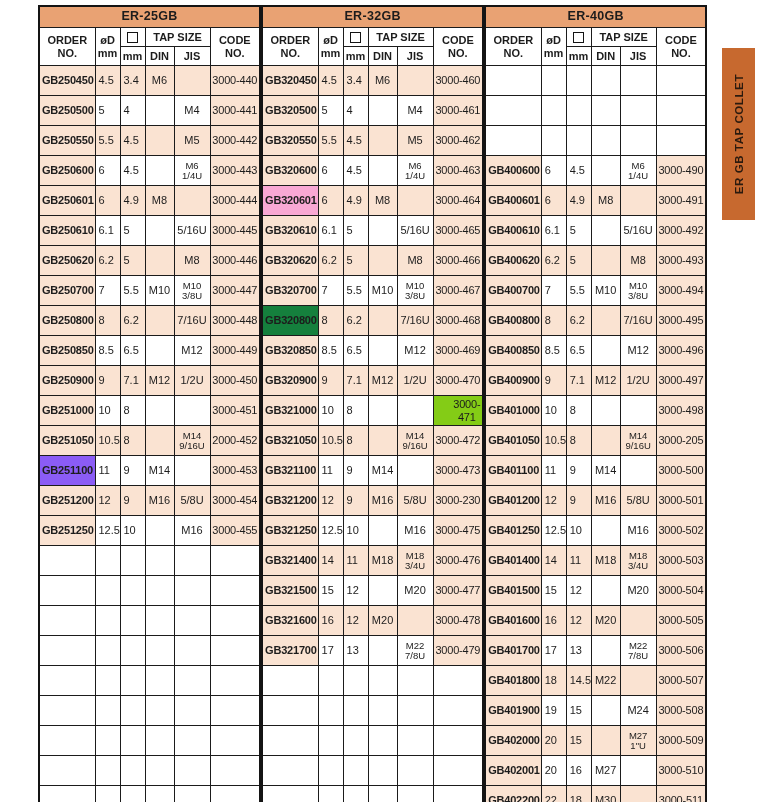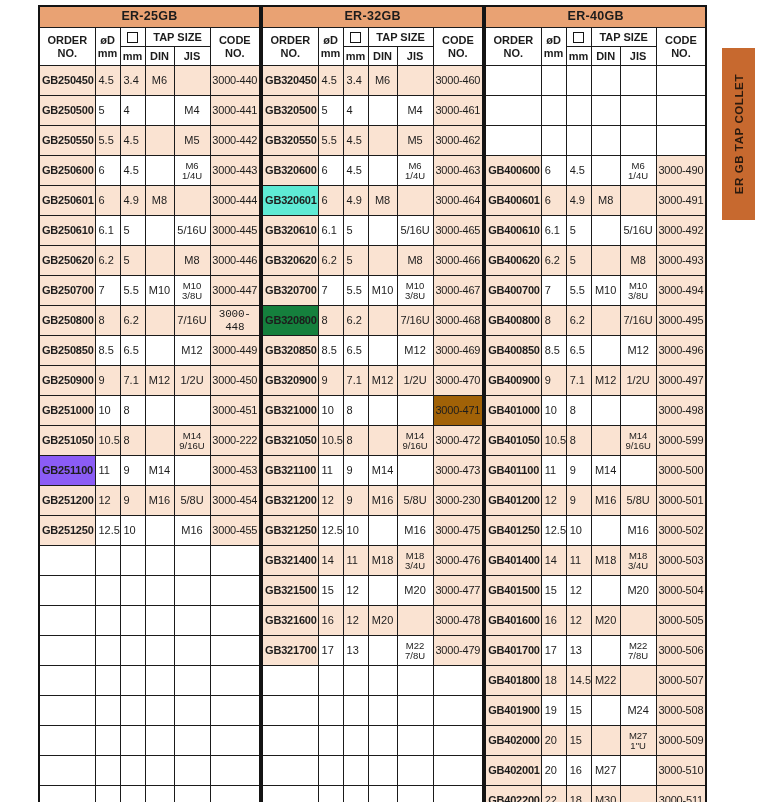--- a/index.html
+++ b/index.html
@@ -141,21 +141,21 @@
             <td class="c4 two-line">M10
 3/8U</td>
             <td class="c5" style="background: rgb(250, 227, 210);">3000-447</td>
           </tr>
           <tr>
             <td class="c0" style="background: rgb(250, 227, 210);">GB250800</td>
             <td class="c1" style="background: rgb(250, 227, 210);">8</td>
             <td class="c2" style="background: rgb(250, 227, 210);">6.2</td>
             <td class="c3" style="background: rgb(250, 227, 210);"></td>
             <td class="c4" style="background: rgb(250, 227, 210);">7/16U</td>
-            <td class="c5" style="background: rgb(250, 227, 210); font-family: Liberation Mono, monospace;">3000-448</td>
+            <td class="c5" style="background: rgb(250, 227, 210);">3000-448</td>
           </tr>
           <tr>
             <td class="c0" style="background: rgb(250, 227, 210);">GB250850</td>
             <td class="c1">8.5</td>
             <td class="c2">6.5</td>
             <td class="c3"></td>
             <td class="c4">M12</td>
             <td class="c5" style="background: rgb(250, 227, 210);">3000-449</td>
           </tr>
           <tr>
@@ -174,21 +174,21 @@
             <td class="c4"></td>
             <td class="c5" style="background: rgb(250, 227, 210);">3000-451</td>
           </tr>
           <tr>
             <td class="c0" style="background: rgb(250, 227, 210);">GB251050</td>
             <td class="c1" style="background: rgb(250, 227, 210);">10.5</td>
             <td class="c2" style="background: rgb(250, 227, 210);">8</td>
             <td class="c3" style="background: rgb(250, 227, 210);"></td>
             <td class="c4 two-line" style="background: rgb(250, 227, 210);">M14
 9/16U</td>
-            <td class="c5" style="background: rgb(250, 227, 210);">3000-222</td>
+            <td class="c5" style="background: rgb(250, 227, 210);">2000-452</td>
           </tr>
           <tr>
             <td class="c0" style="background: #8b5cf6;">GB251100</td>
             <td class="c1">11</td>
             <td class="c2">9</td>
             <td class="c3">M14</td>
             <td class="c4"></td>
             <td class="c5" style="background: rgb(250, 227, 210);">3000-453</td>
           </tr>
           <tr>
@@ -338,21 +338,21 @@
           <tr>
             <td class="c0" style="background: rgb(250, 227, 210);">GB320600</td>
             <td class="c1">6</td>
             <td class="c2">4.5</td>
             <td class="c3"></td>
             <td class="c4 two-line">M6
 1/4U</td>
             <td class="c5" style="background: rgb(250, 227, 210);">3000-463</td>
           </tr>
           <tr>
-            <td class="c0" style="background: #5eead4; margin-left: 28px;">GB320601</td>
+            <td class="c0" style="background: #f9a8d4; margin-left: 28px;">GB320601</td>
             <td class="c1" style="background: rgb(250, 227, 210);">6</td>
             <td class="c2" style="background: rgb(250, 227, 210);">4.9</td>
             <td class="c3" style="background: rgb(250, 227, 210);">M8</td>
             <td class="c4" style="background: rgb(250, 227, 210);"></td>
             <td class="c5" style="background: rgb(250, 227, 210);">3000-464</td>
           </tr>
           <tr>
             <td class="c0" style="background: rgb(250, 227, 210);">GB320610</td>
             <td class="c1">6.1</td>
             <td class="c2">5</td>
@@ -400,21 +400,21 @@
             <td class="c3" style="background: rgb(250, 227, 210);">M12</td>
             <td class="c4" style="background: rgb(250, 227, 210);">1/2U</td>
             <td class="c5" style="background: rgb(250, 227, 210);">3000-470</td>
           </tr>
           <tr>
             <td class="c0" style="background: rgb(250, 227, 210);">GB321000</td>
             <td class="c1">10</td>
             <td class="c2">8</td>
             <td class="c3"></td>
             <td class="c4"></td>
-            <td class="c5" style="background: #a16207;">3000-471</td>
+            <td class="c5" style="background: #84cc16; padding-left: 18px;">3000-471</td>
           </tr>
           <tr>
             <td class="c0" style="background: rgb(250, 227, 210);">GB321050</td>
             <td class="c1" style="background: rgb(250, 227, 210);">10.5</td>
             <td class="c2" style="background: rgb(250, 227, 210);">8</td>
             <td class="c3" style="background: rgb(250, 227, 210);"></td>
             <td class="c4 two-line" style="background: rgb(250, 227, 210);">M14
 9/16U</td>
             <td class="c5" style="background: rgb(250, 227, 210);">3000-472</td>
           </tr>
@@ -646,21 +646,21 @@
             <td class="c4"></td>
             <td class="c5" style="background: rgb(250, 227, 210);">3000-498</td>
           </tr>
           <tr>
             <td class="c0" style="background: rgb(250, 227, 210);">GB401050</td>
             <td class="c1" style="background: rgb(250, 227, 210);">10.5</td>
             <td class="c2" style="background: rgb(250, 227, 210);">8</td>
             <td class="c3" style="background: rgb(250, 227, 210);"></td>
             <td class="c4 two-line" style="background: rgb(250, 227, 210);">M14
 9/16U</td>
-            <td class="c5" style="background: rgb(250, 227, 210);">3000-599</td>
+            <td class="c5" style="background: rgb(250, 227, 210);">3000-205</td>
           </tr>
           <tr>
             <td class="c0" style="background: rgb(250, 227, 210);">GB401100</td>
             <td class="c1">11</td>
             <td class="c2">9</td>
             <td class="c3">M14</td>
             <td class="c4"></td>
             <td class="c5" style="background: rgb(250, 227, 210);">3000-500</td>
           </tr>
           <tr>

